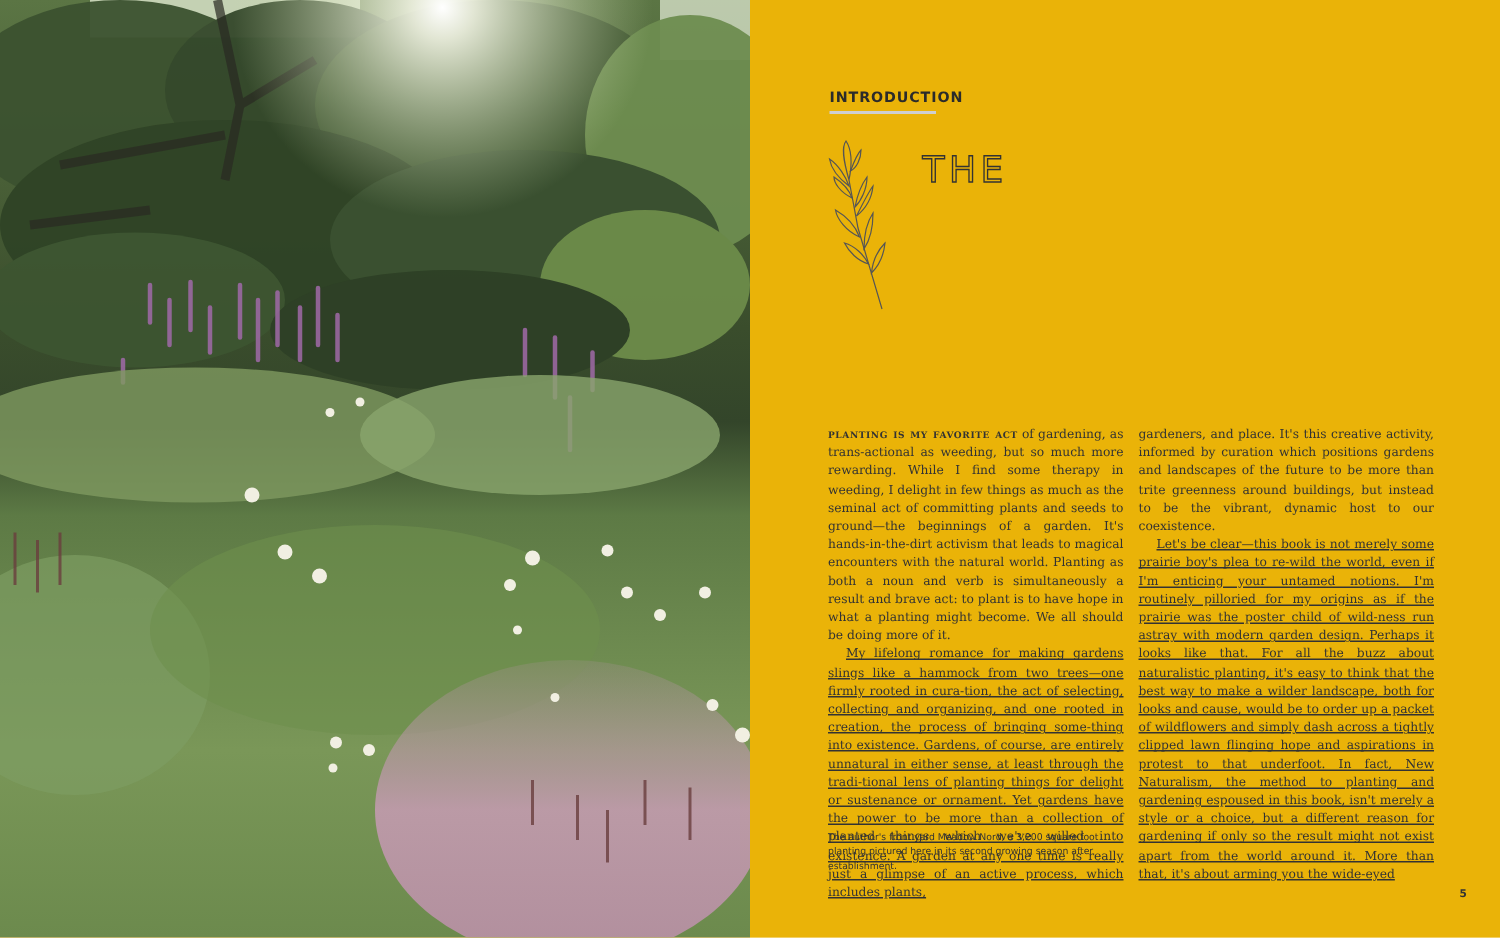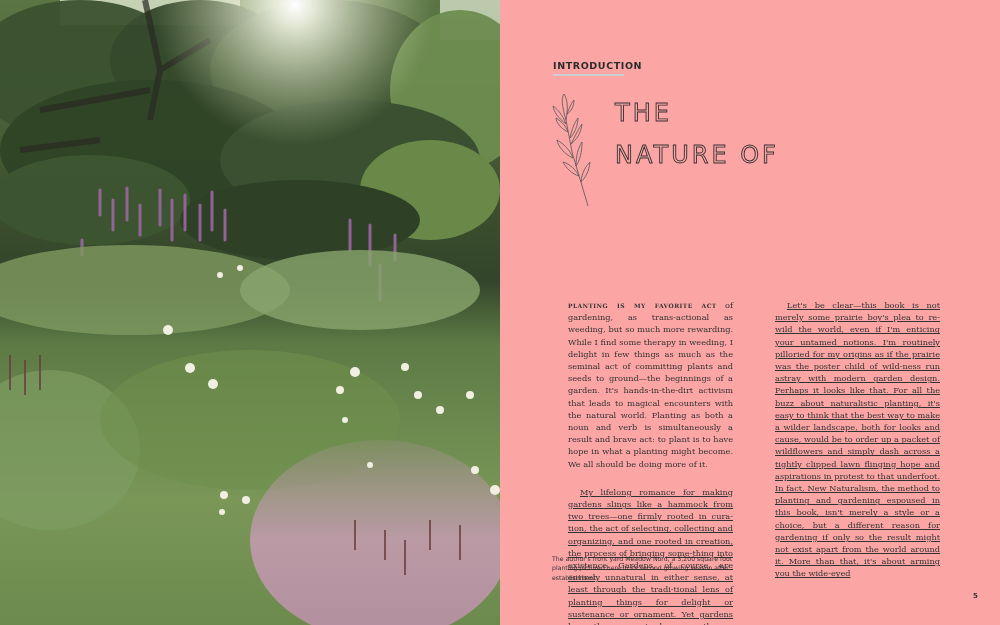--- a/index.html
+++ b/index.html
@@ -1,28 +1,28 @@
 <!DOCTYPE html>
 <html><head>
 <meta charset="utf-8">
 <style>
   html, body { margin:0; padding:0; }
   body { width:1000px; height:625px; position:relative; overflow:hidden; background:#ffffff; font-family:"DejaVu Serif", serif; }
   .photo { position:absolute; left:0; top:0; width:500px; height:625px; overflow:hidden; background:#4a5e3a; }
   .photo svg { display:block; }
-  .page { position:absolute; left:500px; top:0; width:500px; height:625px; background:#fca5a5; }
+  .page { position:absolute; left:500px; top:0; width:500px; height:625px; background:#eab308; }
   .section-label { position:absolute; left:53px; top:60px; font-family:"DejaVu Sans", sans-serif; font-weight:bold; font-size:9.5px; letter-spacing:0.6px; color:#2b2b2b; }
   .section-rule { position:absolute; left:53px; top:74px; width:71px; height:2px; background:#cfcfcf; }
   .sprig { position:absolute; left:548px; top:92px; }
   .title { position:absolute; left:615px; top:92px; font-family:"DejaVu Sans", sans-serif; font-weight:200; font-size:24px; line-height:42px; letter-spacing:3px; color:#3a3a3a; }
   .title span { display:block; -webkit-text-stroke:0; font-weight:normal; color:transparent; -webkit-text-stroke-width:0.9px; -webkit-text-stroke-color:#333; }
   .col { position:absolute; top:283px; width:197px; font-size:8.2px; line-height:12.2px; color:#333; text-align:justify; hyphens:manual; }
   .col1 { left:552px; }
   .col2 { left:759px; }
-  .col p { margin:16px; }
+  .col p { margin:0; }
   .col p.indent { text-indent:12px;text-decoration:underline; }
   .smallcaps { font-variant:small-caps; font-weight:bold; letter-spacing:0.4px; font-size:8.4px; text-transform:lowercase; }
   .caption { position:absolute; left:552px; top:554px; width:190px; font-family:"DejaVu Sans", sans-serif; font-size:6.2px; line-height:9.3px; color:#333; }
   .folio { position:absolute; left:973px; top:592px; font-family:"DejaVu Sans", sans-serif; font-weight:bold; font-size:7px; color:#333; }
 </style>
 </head>
 <body>
 
 <div class="photo">
   <svg width="500" height="625" viewBox="0 0 500 625" xmlns="http://www.w3.org/2000/svg">
@@ -141,26 +141,26 @@
     <path d="M23 52 C28 42 31 36 34 32 C33 42 28 48 23 52Z"></path>
     <path d="M25 66 C16 62 10 54 9 48 C16 52 22 58 25 66Z"></path>
     <path d="M28 74 C28 64 30 56 34 50 C34 60 32 68 28 74Z"></path>
     <path d="M31 84 C24 82 18 76 15 70 C22 72 28 78 31 84Z"></path>
     <path d="M33 90 C34 80 38 74 42 70 C41 80 37 86 33 90Z"></path>
   </g>
 </svg>
 
 <div class="title">
   <span>THE</span>
-  <span>NATURE OF</span>
 </div>
 
 <div class="col col1">
   <p><span class="smallcaps">PLANTING IS MY FAVORITE ACT</span><span> of gardening, as trans-actional as weeding, but so much more rewarding. While I find some therapy in weeding, I delight in few things as much as the seminal act of committing plants and seeds to ground—the beginnings of a garden. It's hands-in-the-dirt activism that leads to magical encounters with the natural world. Planting as both a noun and verb is simultaneously a result and brave act: to plant is to have hope in what a planting might become. We all should be doing more of it.</span></p>
   <p class="indent">My lifelong romance for making gardens slings like a hammock from two trees—one firmly rooted in cura-tion, the act of selecting, collecting and organizing, and one rooted in creation, the process of bringing some-thing into existence. Gardens, of course, are entirely unnatural in either sense, at least through the tradi-tional lens of planting things for delight or sustenance or ornament. Yet gardens have the power to be more than a collection of planted things which we've willed into existence. A garden at any one time is really just a glimpse of an active process, which includes plants,</p>
 </div>
 
 <div class="col col2">
+  <p>gardeners, and place. It's this creative activity, informed by curation which positions gardens and landscapes of the future to be more than trite greenness around buildings, but instead to be the vibrant, dynamic host to our coexistence.</p>
   <p class="indent">Let's be clear—this book is not merely some prairie boy's plea to re-wild the world, even if I'm enticing your untamed notions. I'm routinely pilloried for my origins as if the prairie was the poster child of wild-ness run astray with modern garden design. Perhaps it looks like that. For all the buzz about naturalistic planting, it's easy to think that the best way to make a wilder landscape, both for looks and cause, would be to order up a packet of wildflowers and simply dash across a tightly clipped lawn flinging hope and aspirations in protest to that underfoot. In fact, New Naturalism, the method to planting and gardening espoused in this book, isn't merely a style or a choice, but a different reason for gardening if only so the result might not exist apart from the world around it. More than that, it's about arming you the wide-eyed</p>
 </div>
 
 <div class="caption">The author's front yard Meadow Nord, a 3,200 square foot planting pictured here in its second growing season after establishment.</div>
 <div class="folio">5</div>
 
 </body></html>

